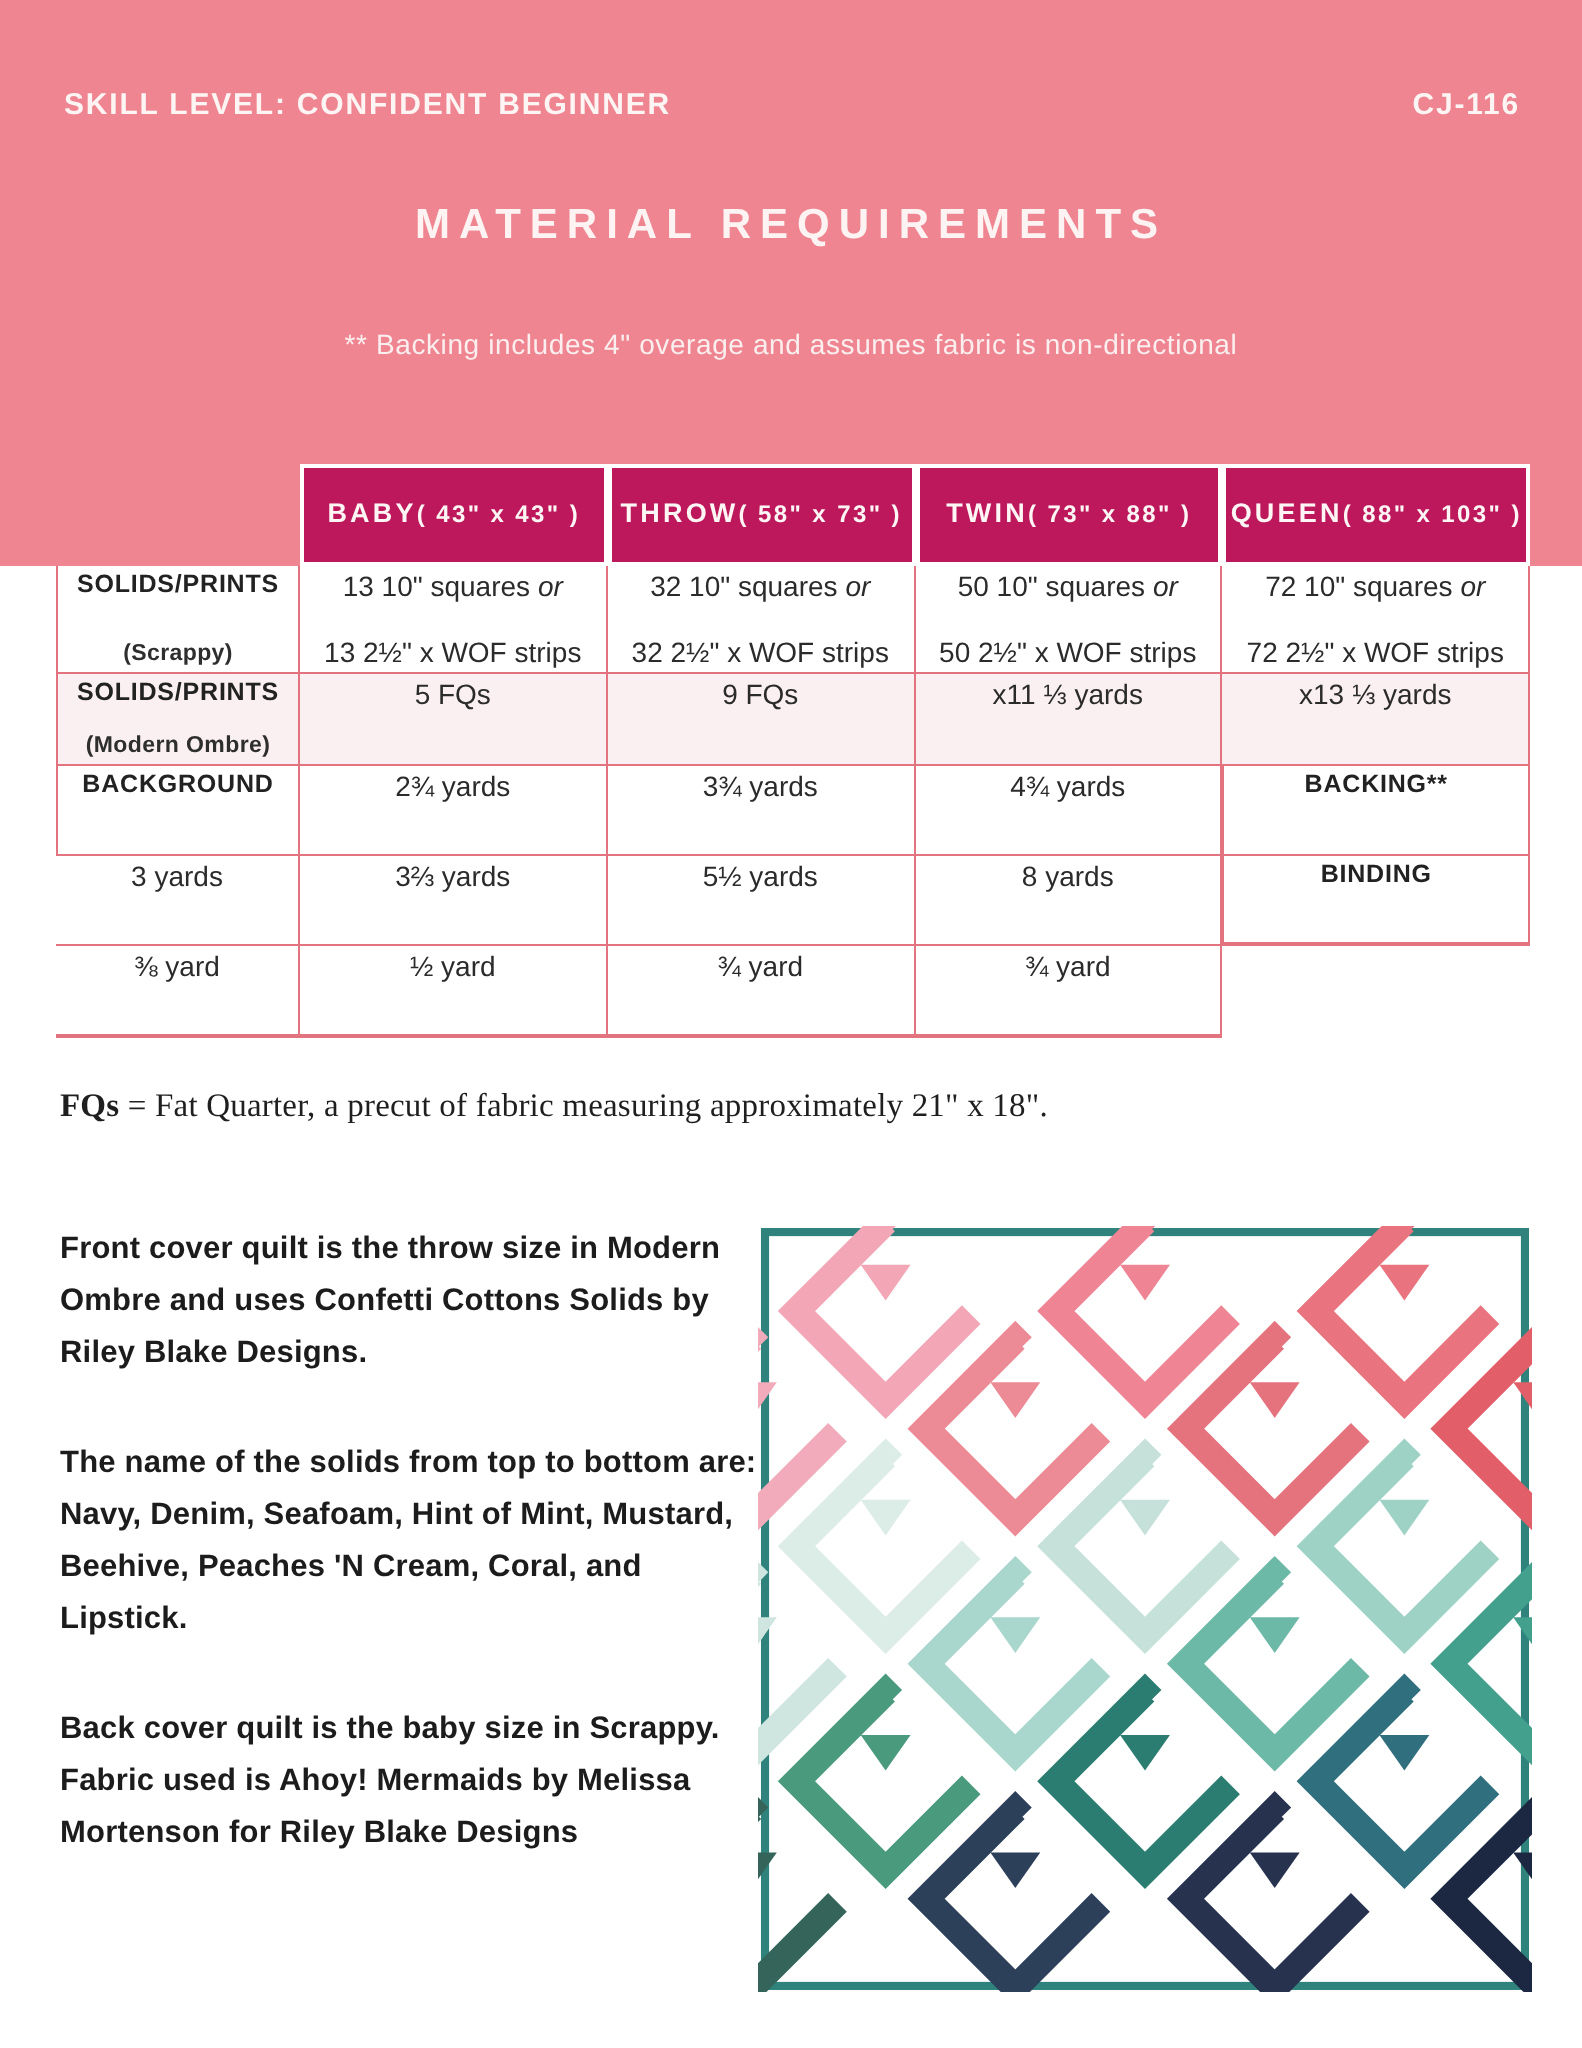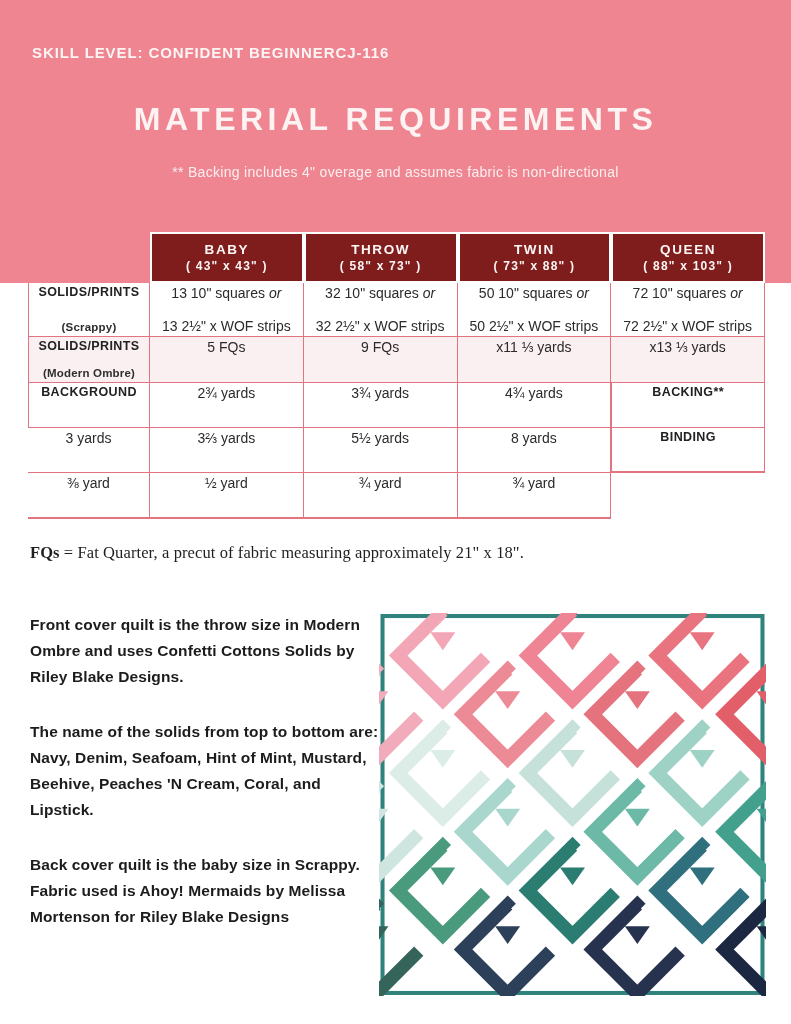--- a/index.html
+++ b/index.html
@@ -18,33 +18,34 @@
   .banner {
     position: absolute;
     left: 0; top: 0;
     width: 791px; height: 283px;
     background: #ef8591;
   }
   .banner-top {
     position: absolute;
     left: 32px; right: 31px; top: 44px;
     display: flex;
+    justify-content: space-between;
     align-items: baseline;
     color: #fdf5f4;
     font-weight: 700;
     font-size: 15px;
     letter-spacing: 0.9px;
   }
   .banner-title {
     position: absolute;
     left: 0; right: 0; top: 101px;
     text-align: center;
     color: #fcf3f2;
     font-weight: 700;
-    font-size: 32px;
+    font-size: 21px;
     letter-spacing: 4.5px;
   }
   .banner-note {
     position: absolute;
     left: 0; right: 0; top: 164px;
     text-align: center;
     color: #fbeeee;
     font-weight: 400;
     font-size: 14px;
     letter-spacing: 0.3px;
@@ -53,24 +54,24 @@
   
   .mat-table {
     position: absolute;
     left: 28px; top: 232px;
     width: 737px;
     display: grid;
     grid-template-columns: 122px repeat(4, 1fr);
     grid-template-rows: 51px 54px 46px 45px 45px 46px;
   }
   .hcell {
-    background: #7f1d1d;
+    background: #be185d;
     border: 2px solid #ffffff;
     display: flex;
-    flex-direction: column;
+    flex-direction: row;
     justify-content: center;
     align-items: center;
     color: #fdf6f5;
     text-align: center;
   }
   .hcell .hname { font-weight: 700; font-size: 13.5px; letter-spacing: 1.6px; line-height: 1.35; }
   .hcell .hsize { font-weight: 700; font-size: 12px; letter-spacing: 1.2px; line-height: 1.3; }
   .hspacer { background: transparent; }
 
   .bcell {

